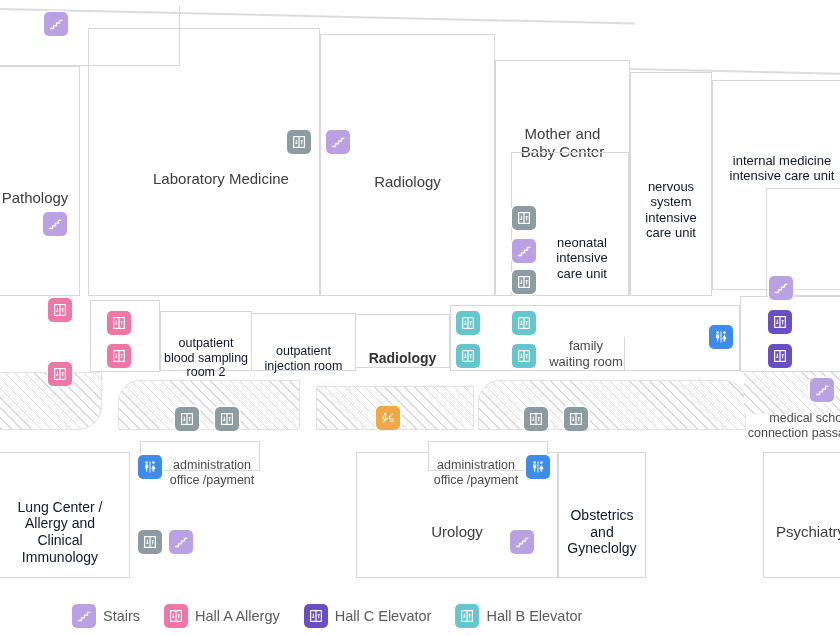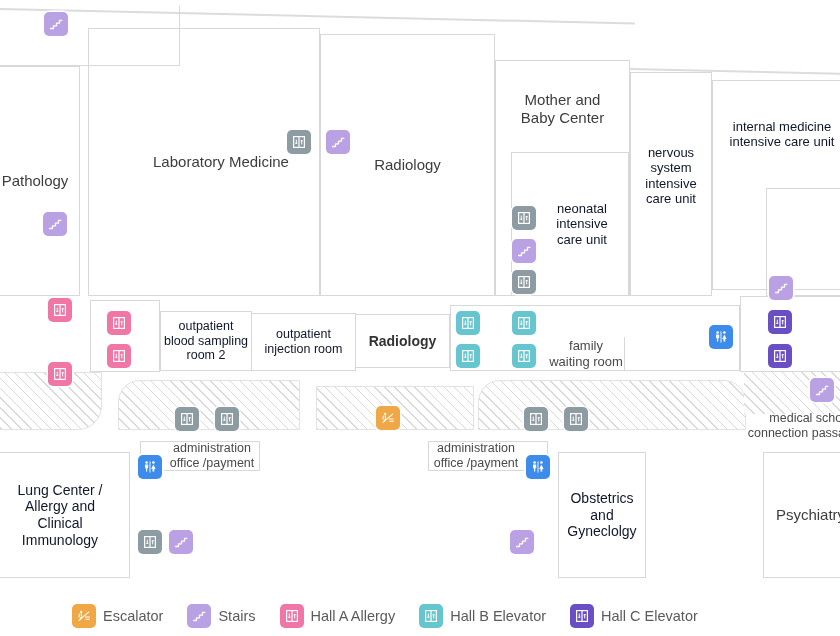--- a/index.html
+++ b/index.html
@@ -18,21 +18,21 @@
     background: #ffffff;
     display: flex;
     align-items: center;
     justify-content: center;
     text-align: center;
     color: #3d3d3d;
     line-height: 1.18;
     padding: 2px;
   }
   .room.nofill   { background: transparent; }
-  .lbl { pointer-events:none; }
+  .lbl { pointer-events:none;margin-top:34px; }
 
   .t15 { font-size: 15px; }
   .t14 { font-size: 14px; }
   .t13 { font-size: 13px; }
   .t12 { font-size: 12.5px; }
   .bold { font-weight: 700; color:#333; }
   .muted { color:#0f172a; }
 
   
   .hl { background: #0d8a7f; border-color:#0d8a7f; color:#ffffff; font-weight:600; }
@@ -173,20 +173,23 @@
   <div class="hatch" style="left:744px; top:372px; width:112px; height:42px; border:none;"></div>
 
   <div class="room" style="left:-10px; top:452px; width:140px; height:126px;">
     <span class="lbl t14 muted" style="white-space:pre-line;">Lung Center /
 Allergy and
 Clinical
 Immunology</span>
   </div>
 
 
+  <div class="room" style="left:356px; top:452px; width:202px; height:126px;">
+    <span class="lbl t15">Urology</span>
+  </div>
 
   <div class="room" style="left:558px; top:452px; width:88px; height:126px;">
     <span class="lbl t14 muted" style="white-space:pre-line;">Obstetrics
 and
 Gyneclolgy</span>
   </div>
 
 
   <div class="room" style="left:763px; top:452px; width:95px; height:126px;">
     <span class="lbl t15">Psychiatry</span>
@@ -436,32 +439,20 @@
   </div>
 
   <div class="icon ic-stairs" style="left:510px; top:530px;">
     <svg width="14" height="14" viewBox="0 0 14 14">
         <path d="M1.5 11.5 L4.5 11.5 L4.5 8.8 L7.5 8.8 L7.5 6.1 L10.5 6.1 L10.5 3.4 L12.8 3.4" fill="none" stroke="#fff" stroke-width="1.3" stroke-linejoin="round" stroke-linecap="round"></path>
       </svg>
   </div>
 
   <div id="legend">
 
-    <div class="legend-item">
-      <span class="icon ic-escalator">
-        <svg width="14" height="14" viewBox="0 0 14 14">
-          <circle cx="4.2" cy="3.0" r="1.15" fill="#fff"></circle>
-          <path d="M2.3 5.0 L2.0 8.2 M4.2 4.6 L4.6 7.6 L3.0 10.6" fill="none" stroke="#fff" stroke-width="1.05" stroke-linecap="round"></path>
-          <line x1="2.0" y1="11.4" x2="11.6" y2="3.2" stroke="#fff" stroke-width="1.1" stroke-linecap="round"></line>
-          <line x1="8.4" y1="8.0" x2="12.4" y2="8.0" stroke="#fff" stroke-width="1.1" stroke-linecap="round"></line>
-          <line x1="8.8" y1="10.3" x2="12.4" y2="10.3" stroke="#fff" stroke-width="1.1" stroke-linecap="round"></line>
-        </svg>
-      </span>
-      <span class="legend-label">Escalator</span>
-    </div>
 
     <div class="legend-item">
       <span class="icon ic-stairs">
         <svg width="14" height="14" viewBox="0 0 14 14">
             <path d="M1.5 11.5 L4.5 11.5 L4.5 8.8 L7.5 8.8 L7.5 6.1 L10.5 6.1 L10.5 3.4 L12.8 3.4" fill="none" stroke="#fff" stroke-width="1.3" stroke-linejoin="round" stroke-linecap="round"></path>
           </svg>
       </span>
       <span class="legend-label">Stairs</span>
     </div>
 
@@ -471,38 +462,38 @@
             <rect x="1.6" y="1.6" width="10.8" height="10.8" fill="none" stroke="#fff" stroke-width="1.2"></rect>
             <line x1="7" y1="1.6" x2="7" y2="12.4" stroke="#fff" stroke-width="1.2"></line>
             <path d="M4.3 4.6 L4.3 8.8 M3.3 7.8 L4.3 9.0 L5.3 7.8" fill="none" stroke="#fff" stroke-width="1"></path>
             <path d="M9.7 9.4 L9.7 5.2 M8.7 6.2 L9.7 5.0 L10.7 6.2" fill="none" stroke="#fff" stroke-width="1"></path>
           </svg>
       </span>
       <span class="legend-label">Hall A Allergy</span>
     </div>
 
     <div class="legend-item">
+      <span class="icon ic-hallC">
+        <svg width="14" height="14" viewBox="0 0 14 14">
+            <rect x="1.6" y="1.6" width="10.8" height="10.8" fill="none" stroke="#fff" stroke-width="1.2"></rect>
+            <line x1="7" y1="1.6" x2="7" y2="12.4" stroke="#fff" stroke-width="1.2"></line>
+            <path d="M4.3 4.6 L4.3 8.8 M3.3 7.8 L4.3 9.0 L5.3 7.8" fill="none" stroke="#fff" stroke-width="1"></path>
+            <path d="M9.7 9.4 L9.7 5.2 M8.7 6.2 L9.7 5.0 L10.7 6.2" fill="none" stroke="#fff" stroke-width="1"></path>
+          </svg>
+      </span>
+      <span class="legend-label">Hall C Elevator</span>
+    </div>
+
+    <div class="legend-item">
       <span class="icon ic-hallB">
         <svg width="14" height="14" viewBox="0 0 14 14">
             <rect x="1.6" y="1.6" width="10.8" height="10.8" fill="none" stroke="#fff" stroke-width="1.2"></rect>
             <line x1="7" y1="1.6" x2="7" y2="12.4" stroke="#fff" stroke-width="1.2"></line>
             <path d="M4.3 4.6 L4.3 8.8 M3.3 7.8 L4.3 9.0 L5.3 7.8" fill="none" stroke="#fff" stroke-width="1"></path>
             <path d="M9.7 9.4 L9.7 5.2 M8.7 6.2 L9.7 5.0 L10.7 6.2" fill="none" stroke="#fff" stroke-width="1"></path>
           </svg>
       </span>
       <span class="legend-label">Hall B Elevator</span>
     </div>
 
-    <div class="legend-item">
-      <span class="icon ic-hallC">
-        <svg width="14" height="14" viewBox="0 0 14 14">
-            <rect x="1.6" y="1.6" width="10.8" height="10.8" fill="none" stroke="#fff" stroke-width="1.2"></rect>
-            <line x1="7" y1="1.6" x2="7" y2="12.4" stroke="#fff" stroke-width="1.2"></line>
-            <path d="M4.3 4.6 L4.3 8.8 M3.3 7.8 L4.3 9.0 L5.3 7.8" fill="none" stroke="#fff" stroke-width="1"></path>
-            <path d="M9.7 9.4 L9.7 5.2 M8.7 6.2 L9.7 5.0 L10.7 6.2" fill="none" stroke="#fff" stroke-width="1"></path>
-          </svg>
-      </span>
-      <span class="legend-label">Hall C Elevator</span>
-    </div>
-
 
   </div>
 </div>
 
 </body></html>

